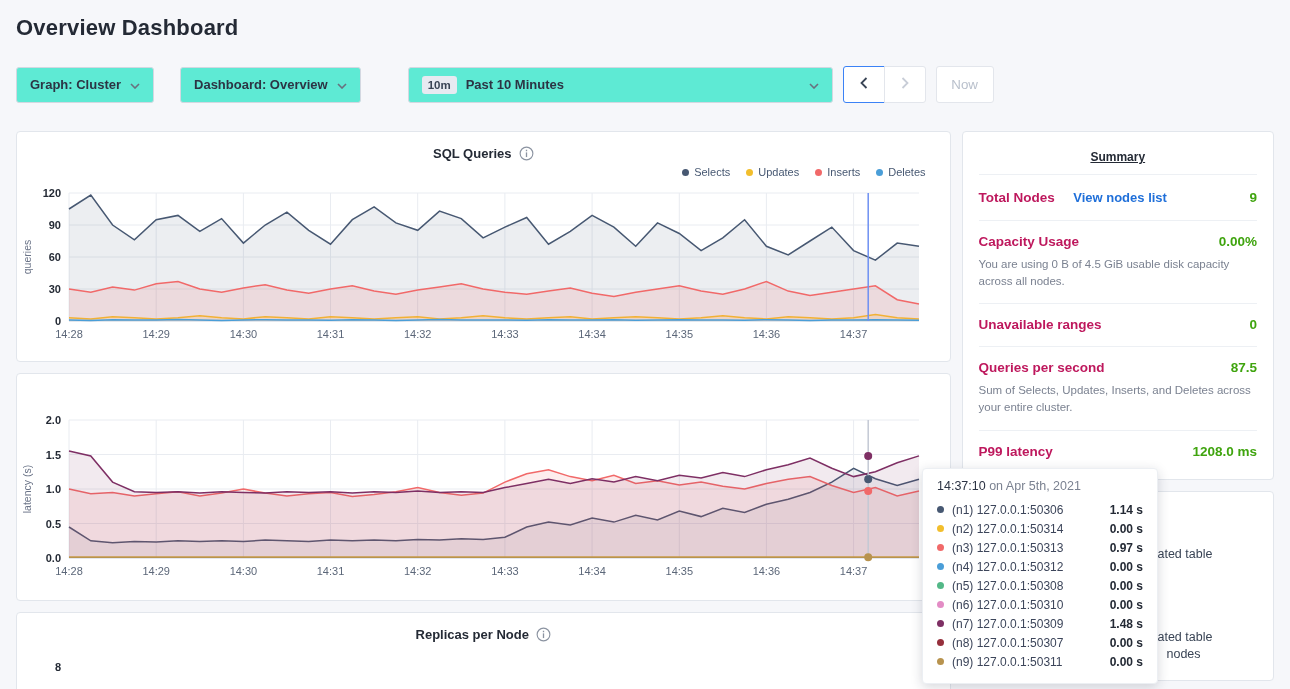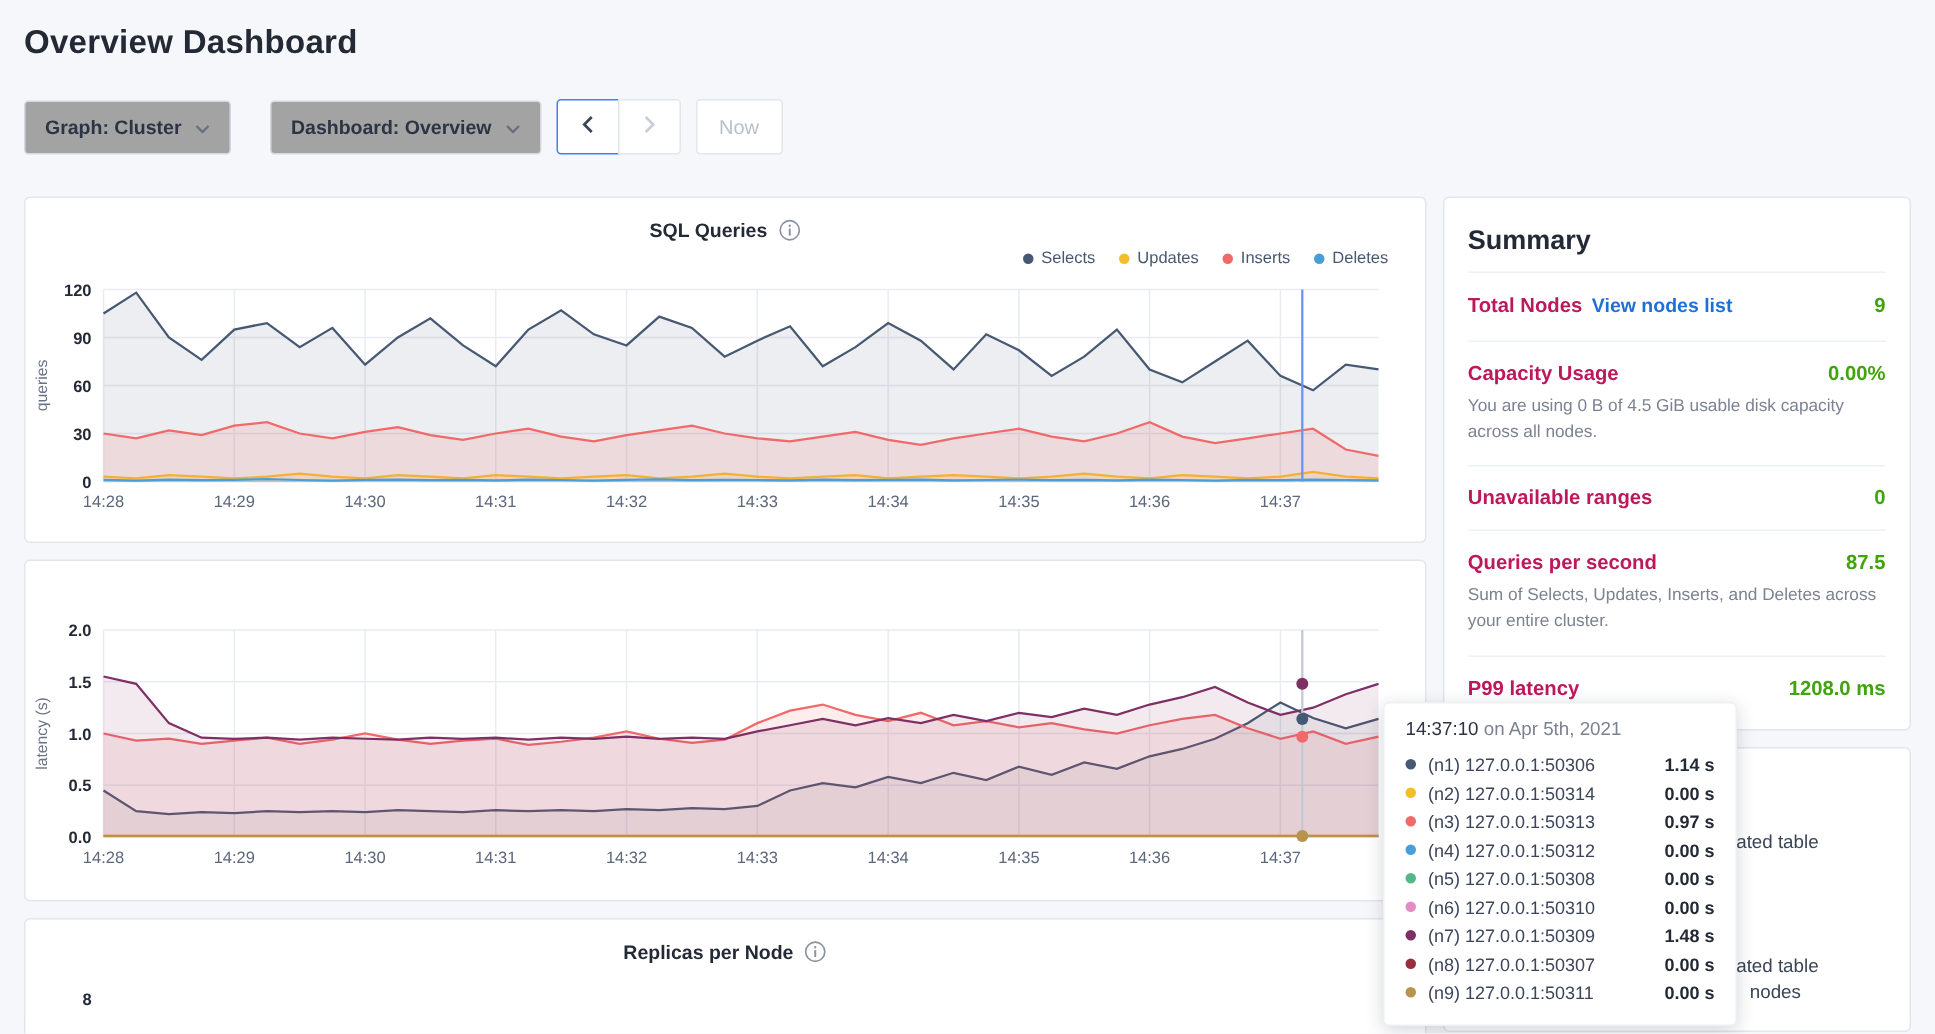--- a/index.html
+++ b/index.html
@@ -9,21 +9,21 @@
     font-family:"Liberation Sans", sans-serif;
     color:#242a35;
     position:relative;
   }
   .page { padding:0 16px; }
   h1.page-title { font-size:22px; font-weight:700; padding-top:15px; letter-spacing:0.2px; }
 
   
   .controls { display:flex; align-items:center; margin-top:25px; height:37px; }
   .btn {
-    height:36px; background:#a3a3a3; border:1px solid #d3d8e1; border-radius:3px;
+    height:36px; background:#5eead4; border:1px solid #d3d8e1; border-radius:3px;
     display:inline-flex; align-items:center; padding:0 13px;
     font-size:13px; font-weight:700; color:#2c3444; cursor:pointer; gap:9px;
   }
   .dash-btn { margin-left:26px; }
   .time-btn { margin-left:47px; width:425px; }
   .time-btn .chev { margin-left:auto; }
   .badge {
     background:#e7eaf1; border-radius:3px; padding:3px 6px;
     font-size:11.5px; font-weight:700; color:#394455;
   }
@@ -53,26 +53,26 @@
   svg .xtick { fill:#5c6779; font-size:11px; }
   svg .ytick { fill:#242a35; font-size:11px; font-weight:700; }
   svg .yaxis-label { fill:#6b7488; font-size:10.5px; }
   .chart2-spacer { height:20px; }
   .replicas-card { height:160px; position:relative; }
   .replicas-ytick { position:absolute; top:48px; left:38px; font-size:11px; font-weight:700; }
 
   
   .sidebar { width:316px; display:flex; flex-direction:column; gap:11px; }
   .summary-card { padding:12px 16px 6px; }
-  .sum-title { font-weight:700; font-size:18px; padding:6px 0 10px; }
+  .sum-title { text-align:center; font-weight:700; font-size:12px; padding:6px 0 10px;text-decoration:underline; }
   .sum-item { padding:13px 0 14px; border-top:1px solid #edf0f4; }
   .sum-row { display:flex; justify-content:space-between; align-items:baseline; }
   .sum-label { font-size:13.5px; font-weight:700; color:#be185d; }
   .sum-value { font-size:13.5px; font-weight:700; color:#3fa40e; }
-  .link { color:#1f6fd9; font-size:13px; font-weight:700; margin-left:2px; cursor:pointer; }
+  .link { color:#1f6fd9; font-size:13px; font-weight:700; margin-left:14px; cursor:pointer; }
   .sum-desc { font-size:11.5px; color:#7b8291; line-height:1.45; margin-top:7px; }
   .events-card { height:190px; position:relative; }
   .event-fragment { position:absolute; font-size:12.5px; color:#394455; white-space:nowrap; }
   .event-fragment.f0 { top:55px; left:188px; }
   .event-fragment.f1 { top:138px; left:188px; }
   .event-fragment.f2 { top:155px; left:204px; }
 
   
   .hover-tooltip {
     position:absolute; left:922px; top:468px; width:236px; z-index:50;
@@ -98,20 +98,29 @@
     <button class="btn">
       <span>Graph: Cluster</span>
       <span class="chev">
         <svg width="10" height="6" viewBox="0 0 10 6">
             <path d="M1 1l4 4 4-4" stroke="#69707e" stroke-width="1.6" fill="none"></path>
           </svg>
       </span>
     </button>
     <button class="btn dash-btn">
       <span>Dashboard: Overview</span>
+      <span class="chev">
+        <svg width="10" height="6" viewBox="0 0 10 6">
+            <path d="M1 1l4 4 4-4" stroke="#69707e" stroke-width="1.6" fill="none"></path>
+          </svg>
+      </span>
+    </button>
+    <button class="btn time-btn">
+      <span class="badge">10m</span>
+      <span>Past 10 Minutes</span>
       <span class="chev">
         <svg width="10" height="6" viewBox="0 0 10 6">
             <path d="M1 1l4 4 4-4" stroke="#69707e" stroke-width="1.6" fill="none"></path>
           </svg>
       </span>
     </button>
     <div class="nav-group">
       <button class="nav-btn nav-prev">
         <span>
           <svg width="8" height="12" viewBox="0 0 8 12">

